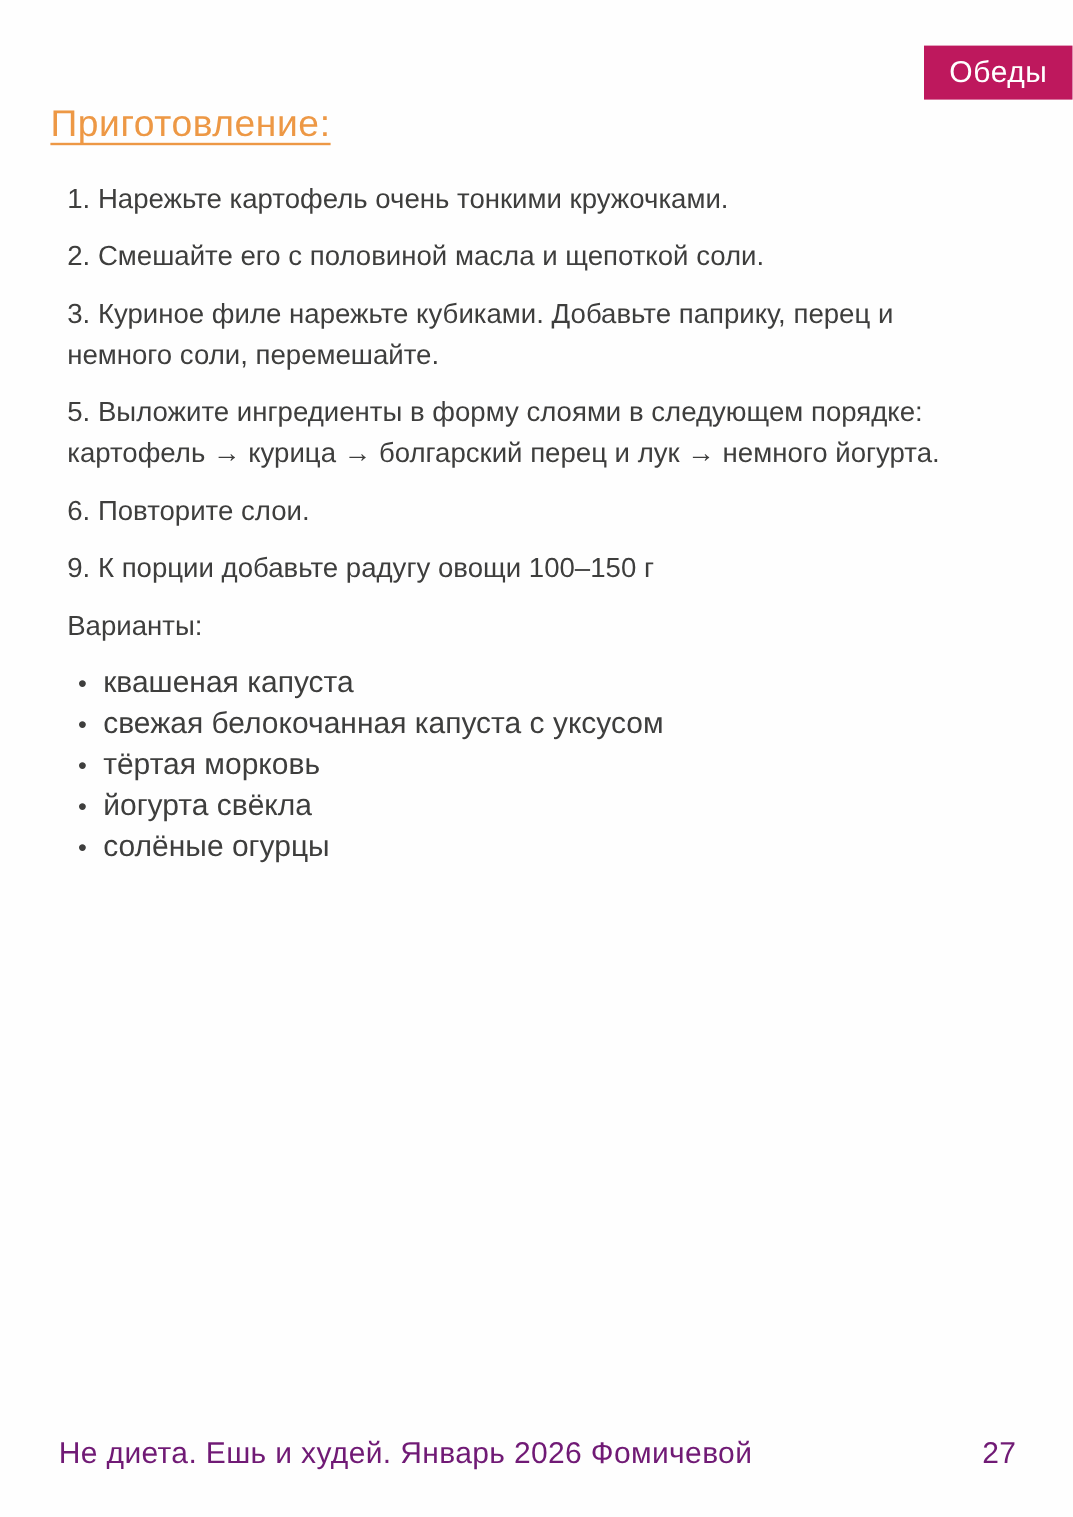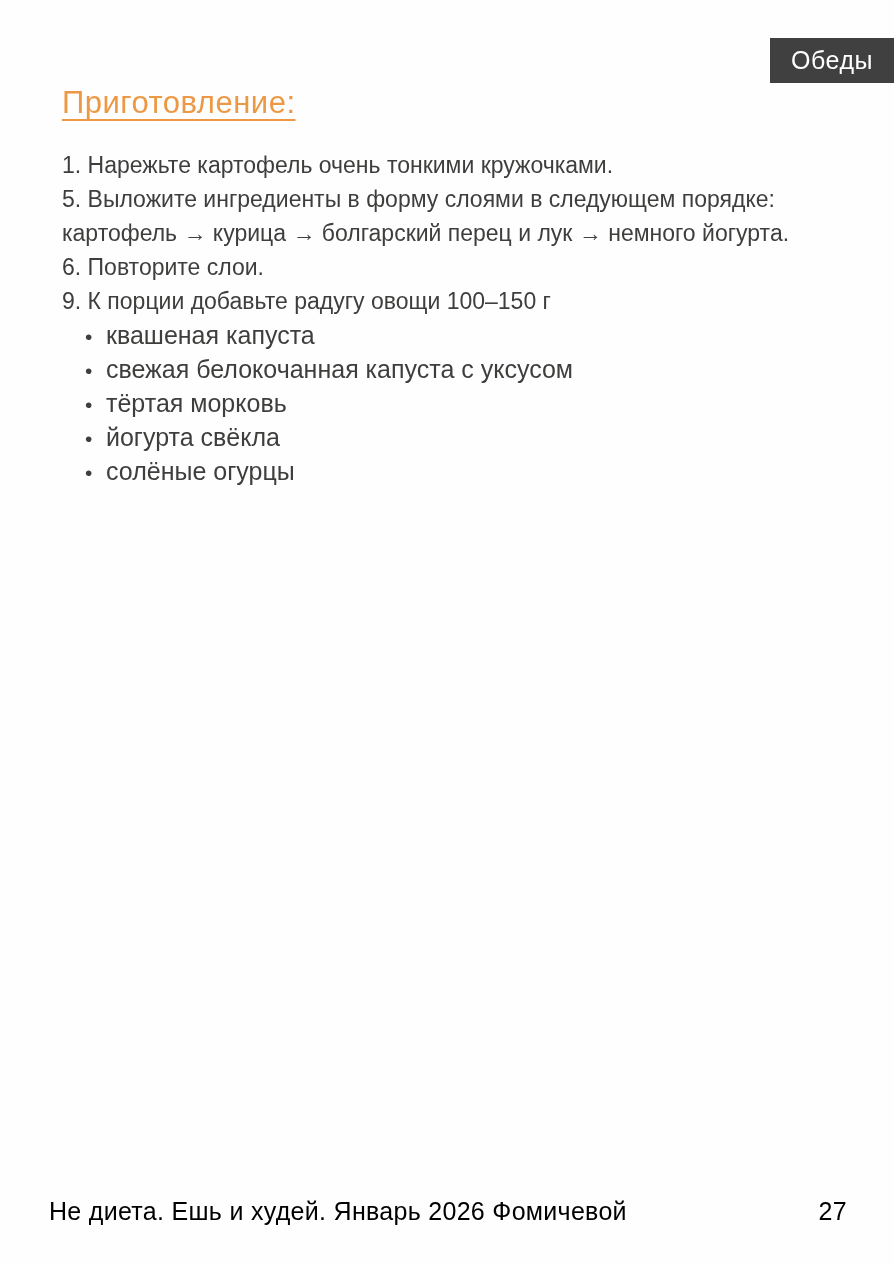--- a/index.html
+++ b/index.html
@@ -14,48 +14,48 @@
     height: 1264px;
     background: #fefefe;
     overflow: hidden;
   }
   .category-tab {
     position: absolute;
     top: 38px;
     right: 0;
     width: 124px;
     height: 45px;
-    background: #404040;
+    background: #be185d;
     color: #ffffff;
     display: flex;
     align-items: center;
     justify-content: center;
     font-size: 25px;
     letter-spacing: 0.5px;
   }
   .content {
     position: absolute;
     top: 84px;
-    left: 62px;
+    left: 42px;
     right: 44px;
     color: #3E3E3D;
   }
   .content h1 {
     color: #ED9845;
     font-size: 31px;
     font-weight: normal;
     margin: 0 0 27px 0;
     line-height: 37px;
     text-decoration: underline;
     text-decoration-thickness: 2px;
     text-underline-offset: 6px;
     letter-spacing: 0.5px;
   }
   .step {
-    margin: 0;
+    margin: 14px;
     font-size: 23px;
     line-height: 34px;
     white-space: pre-line;
   }
   .variants-list {
     list-style: none;
     margin: 0;
     padding: 0 0 0 23px;
   }
   .variants-list li {
@@ -67,43 +67,47 @@
   .bullet { position: absolute; left: 0; top: 0; }
   .bullet::before { content: "•"; font-size: 21px; color: #3E3E3D; }
   .footer {
     position: absolute;
     left: 49px;
     right: 47px;
     top: 1197px;
     display: flex;
     justify-content: space-between;
     align-items: baseline;
-    color: #000000;
+    color: #701a75;
     font-size: 25px;
     letter-spacing: 0.3px;
   }
 </style>
 </head>
 <body>
 
 <div class="page">
 
   <div class="category-tab">
     <span>Обеды</span>
   </div>
 
   <div class="content">
     <h1>Приготовление:</h1>
 
     <p class="step">1. Нарежьте картофель очень тонкими кружочками.</p>
+    <p class="step">2. Смешайте его с половиной масла и щепоткой соли.</p>
+    <p class="step">3. Куриное филе нарежьте кубиками. Добавьте паприку, перец и
+немного соли, перемешайте.</p>
     <p class="step">5. Выложите ингредиенты в форму слоями в следующем порядке:
 картофель → курица → болгарский перец и лук → немного йогурта.</p>
     <p class="step">6. Повторите слои.</p>
     <p class="step">9. К порции добавьте радугу овощи 100–150 г</p>
 
+    <p class="step">Варианты:</p>
 
     <ul class="variants-list">
       <li>
         <span class="bullet"></span>
         <span>квашеная капуста</span>
       </li>
       <li>
         <span class="bullet"></span>
         <span>свежая белокочанная капуста с уксусом</span>
       </li>

